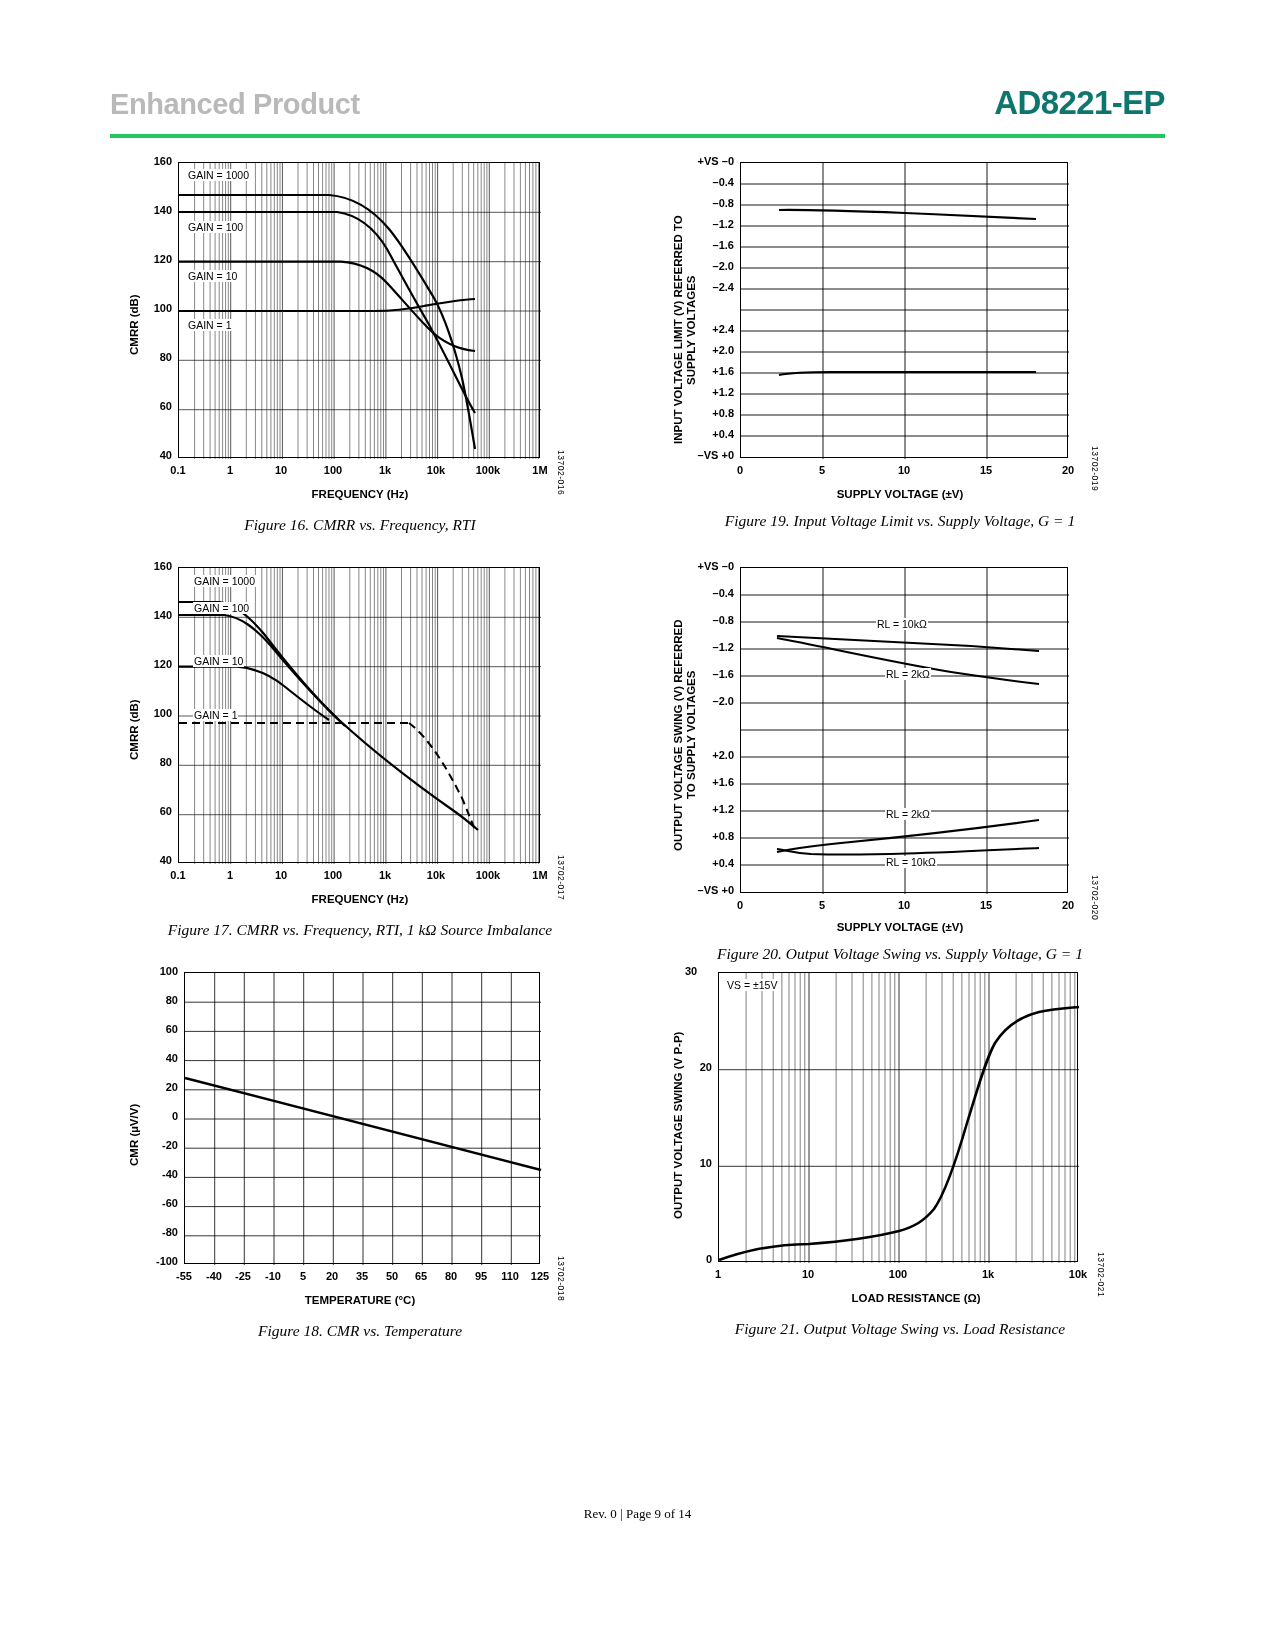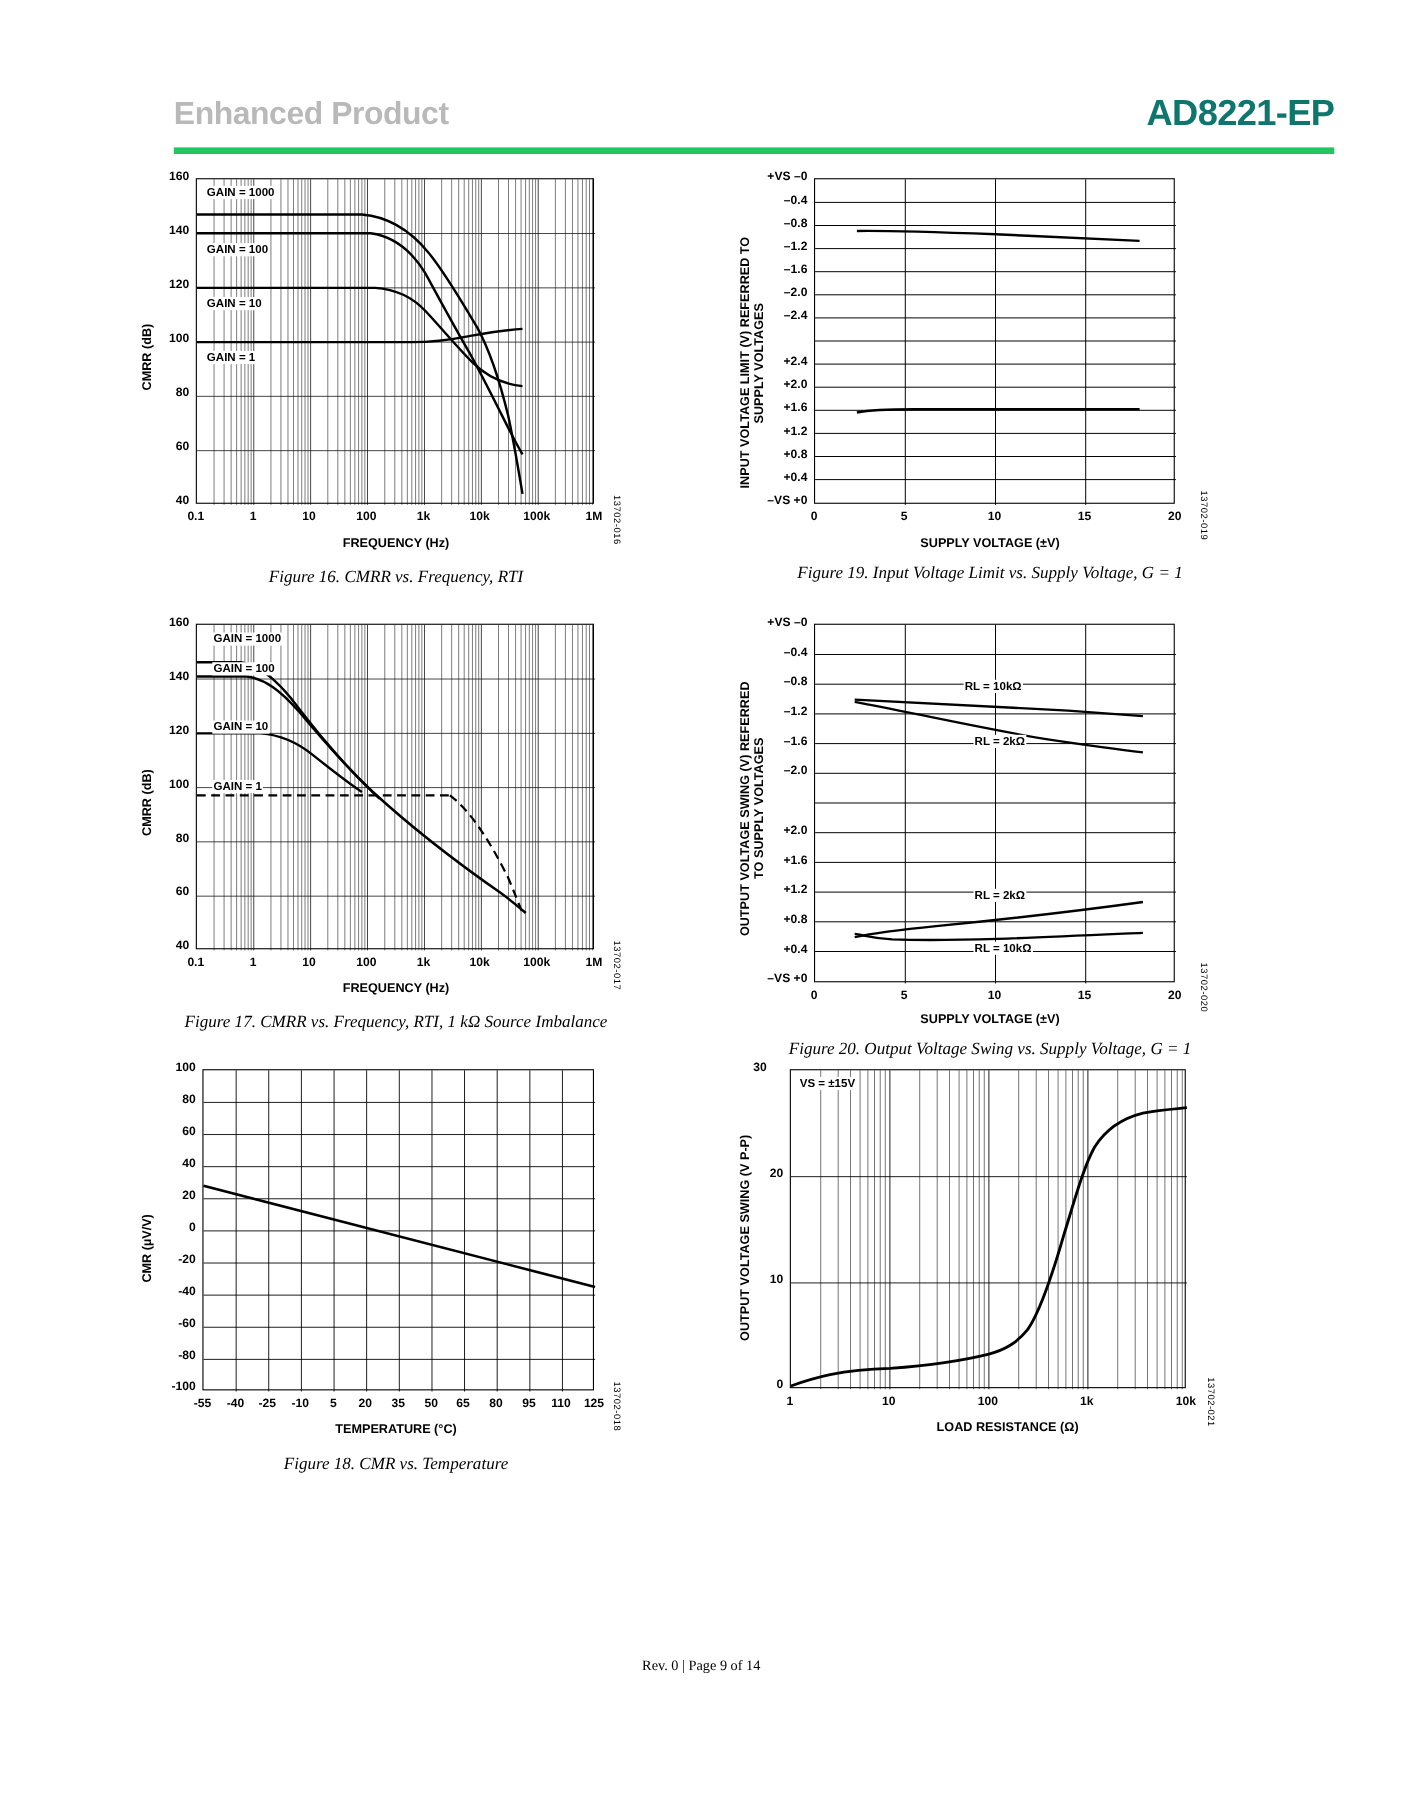--- a/index.html
+++ b/index.html
@@ -8,22 +8,21 @@
     font-family:"Liberation Sans", sans-serif;
     color:#000;
     position:relative;
     overflow:hidden;
   }
   .page{position:absolute;left:0;top:0;width:1275px;height:1650px;}
 
   
   .header{
     position:absolute;left:110px;top:88px;width:1055px;height:46px;
-    border-bottom:6px solid #22c55e;
-    margin-left:48px;
+    border-bottom:4px solid #22c55e;
   }
   .header-left{
     position:absolute;left:0;top:0;
     font-size:29px;font-weight:bold;color:#b9b9b9;
     letter-spacing:-0.4px;
     font-family:"Liberation Sans", sans-serif;
   }
   .header-right{
     position:absolute;right:0;top:-4px;
     font-size:33px;font-weight:bold;color:#0f766e;
@@ -60,21 +59,21 @@
     font-size:11.5px;font-weight:bold;
     writing-mode:vertical-rl;transform:rotate(180deg);
     text-align:center;white-space:nowrap;
   }
   .xlab{
     position:absolute;text-align:center;width:100%;
     font-size:11.5px;font-weight:bold;
   }
   .ytick{position:absolute;font-size:11px;font-weight:bold;text-align:right;white-space:nowrap;}
   .xtick{position:absolute;font-size:11px;font-weight:bold;text-align:center;white-space:nowrap;}
-  .anno{position:absolute;font-size:10.5px;font-weight:bold;white-space:nowrap;background:#fff;padding:0 1px;}
+  .anno{position:absolute;font-size:10.5px;font-weight:normal;white-space:nowrap;background:#fff;padding:0 1px;}
   .anno.box{border:1px solid #000;padding:0 2px;font-size:10.5px;}
 </style>
 </head>
 <body>
 
 <div class="page">
 
   <div class="header">
     <div class="header-left">Enhanced Product</div>
     <div class="header-right">AD8221-EP</div>
@@ -541,17 +540,18 @@
     </div>
 
     <div class="xtick" style="left:48px;top:308px;width:40px;">1</div>
     <div class="xtick" style="left:138px;top:308px;width:40px;">10</div>
     <div class="xtick" style="left:228px;top:308px;width:40px;">100</div>
     <div class="xtick" style="left:318px;top:308px;width:40px;">1k</div>
     <div class="xtick" style="left:408px;top:308px;width:40px;">10k</div>
 
     <div class="xlab" style="left:16px;top:332px;">LOAD RESISTANCE (Ω)</div>
     <div class="sidecode" style="left:446px;top:292px;">13702-021</div>
+    <div class="caption" style="left:-40px;top:360px;width:580px;">Figure 21. Output Voltage Swing vs. Load Resistance</div>
   </div>
 
   <div class="footer">Rev. 0 | Page 9 of 14</div>
 
 </div>
 
 </body></html>

